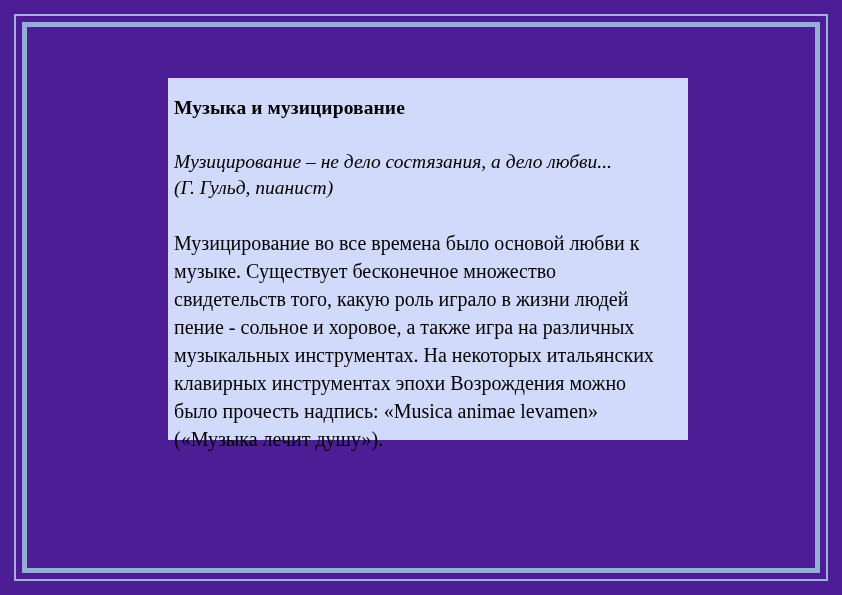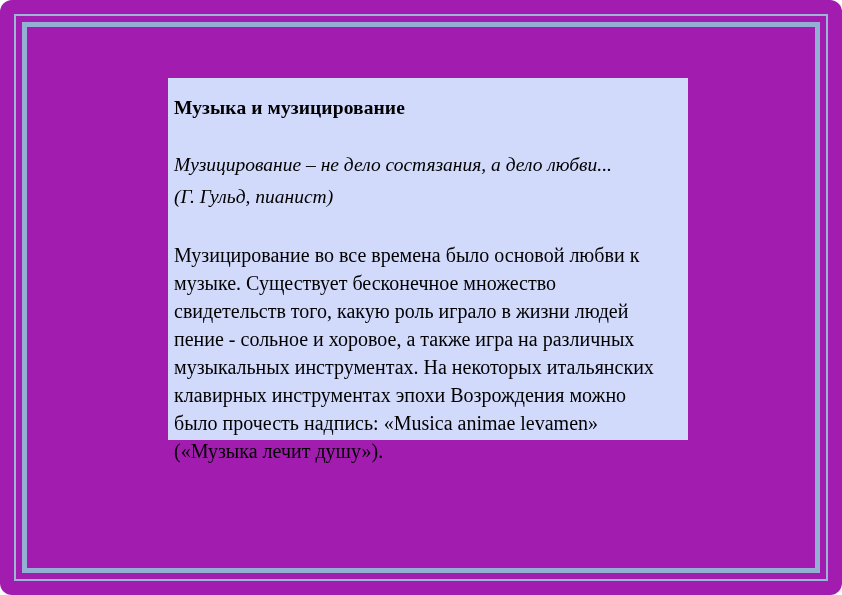--- a/index.html
+++ b/index.html
@@ -13,22 +13,21 @@
     background: #ffffff;
     font-family: "Liberation Serif", "DejaVu Serif", serif;
     overflow: hidden;
     position: relative;
   }
 
   
   .slide {
     position: absolute;
     inset: 0;
-    background: #a21caf;
-    border-radius: 12px;
+    background: #4c1d95;
   }
 
   
   .frame-outer {
     position: absolute;
     left: 14px;
     top: 14px;
     right: 14px;
     bottom: 14px;
     border: 2px solid #9cb4d6;
@@ -65,21 +64,21 @@
     font-size: 19.5px;
     line-height: 27px;
     color: #000000;
     margin: 0;
     letter-spacing: 0.1px;
   }
 
   .epigraph {
     font-style: italic;
     font-size: 19.5px;
-    line-height: 32px;
+    line-height: 26px;
     color: #000000;
     margin: 0;
     white-space: pre-line;
   }
 
   .body-text {
     font-size: 20px;
     line-height: 28px;
     color: #000000;
     margin: 0;

